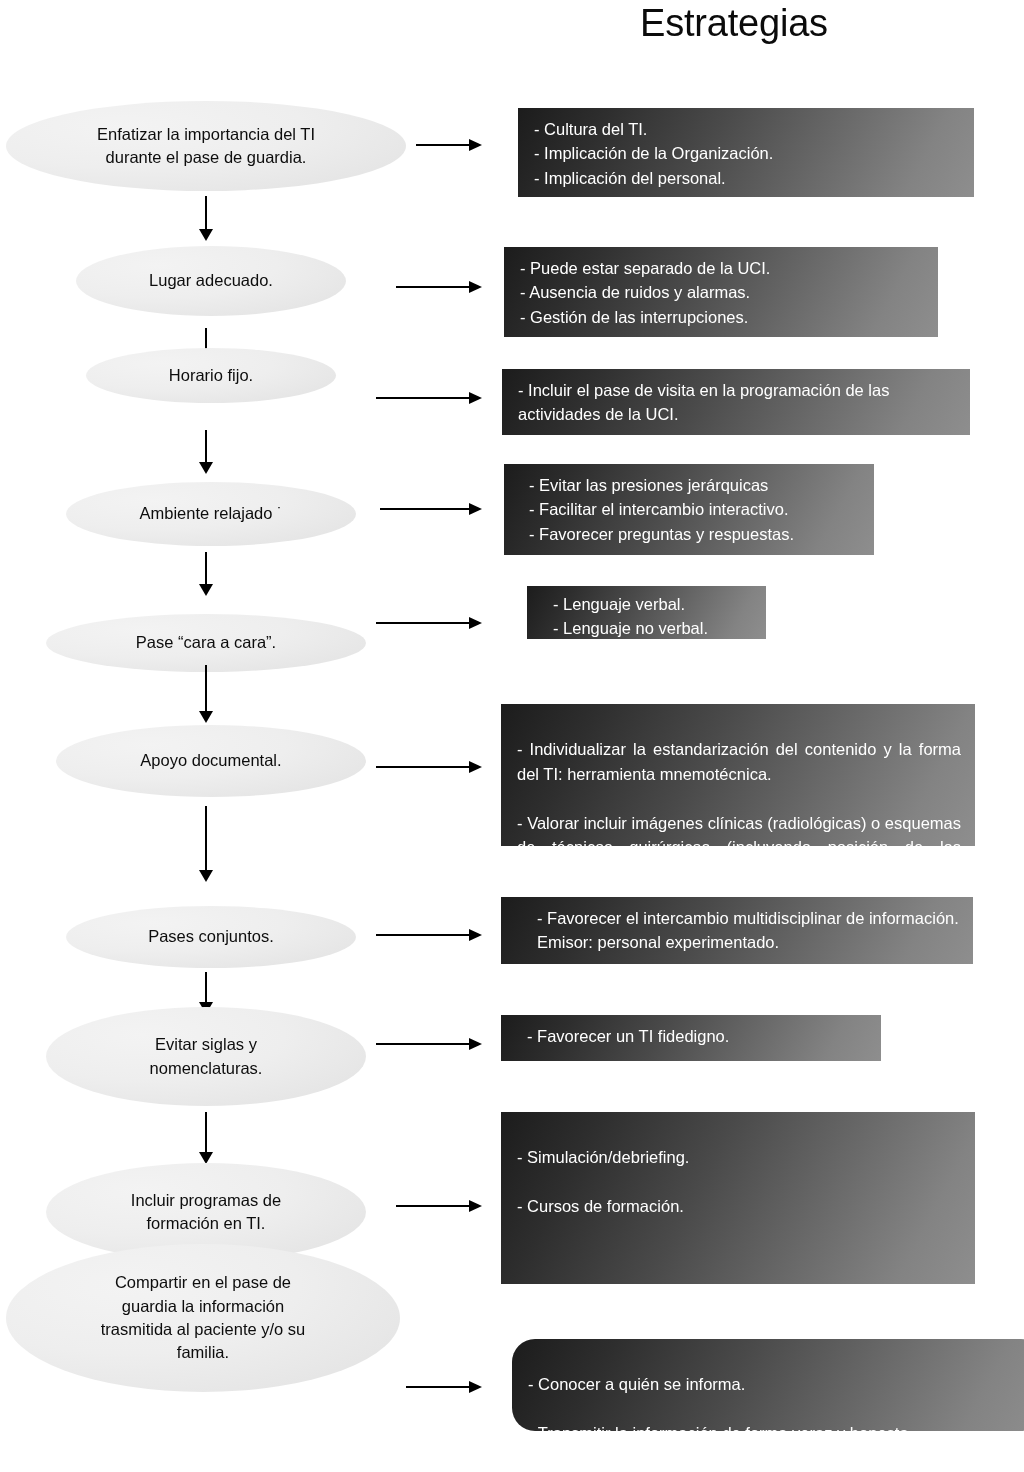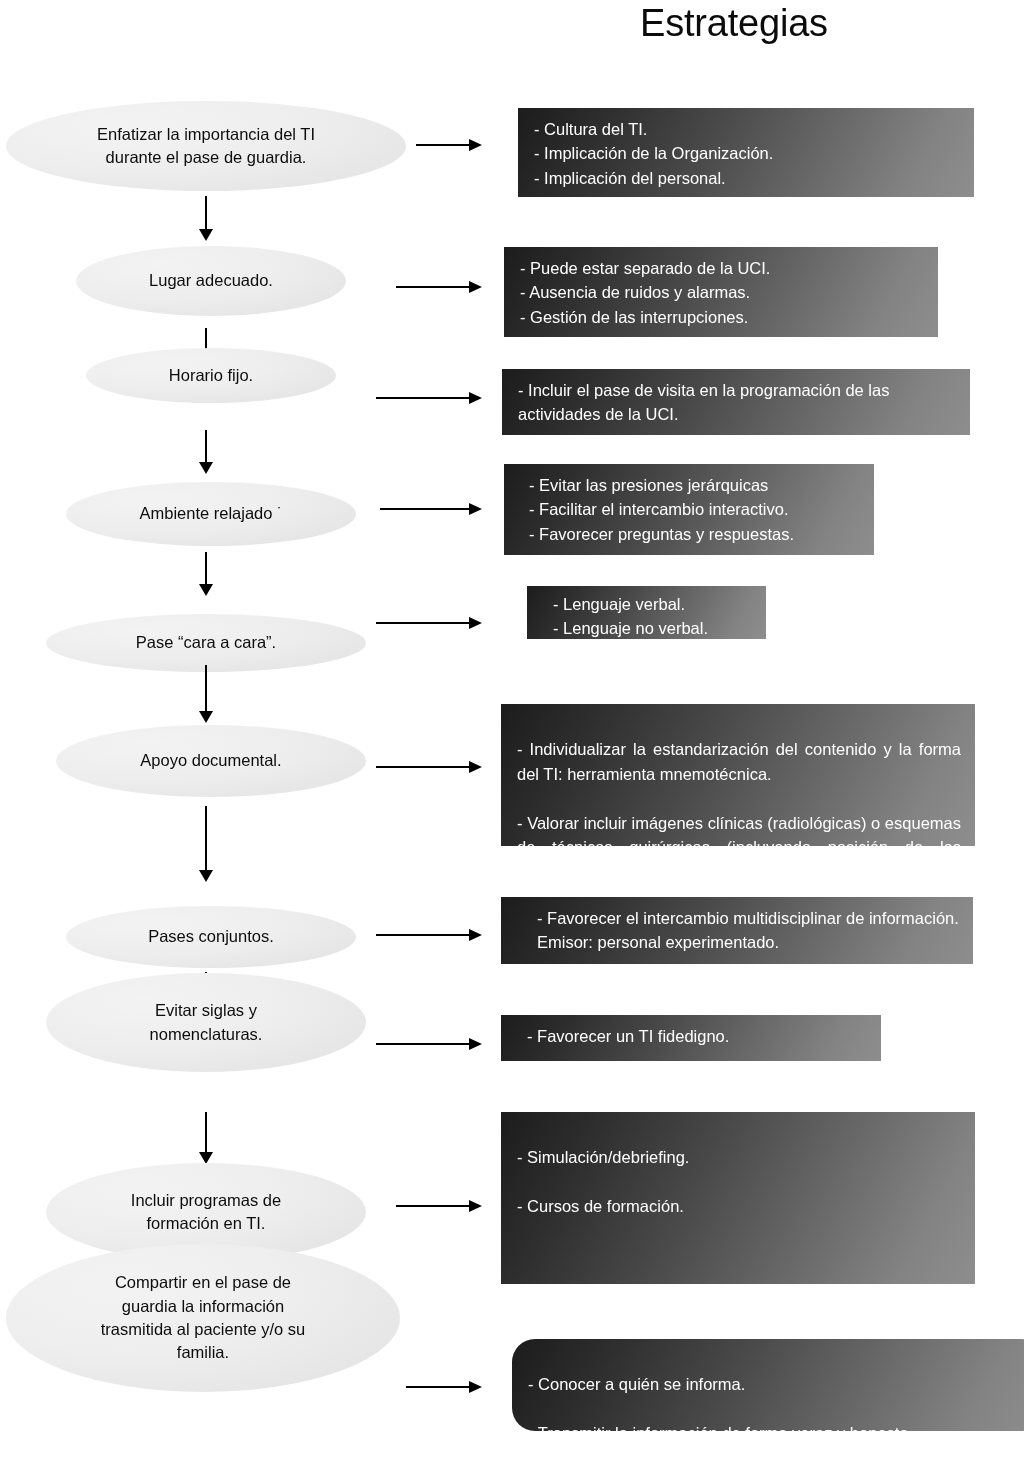--- a/index.html
+++ b/index.html
@@ -236,21 +236,21 @@
   </div>
   <div class="box justify" style="left:501px; top:897px; width:472px; height:67px;padding-left:36px;">
     <span class="btext">- Favorecer el intercambio multidisciplinar de información. Emisor: personal experimentado.</span>
   </div>
 
   <div class="v-arrow" style="left:199px; top:972px; height:42px;">
     <span class="shaft" style="height:30px;"></span>
     <span class="head" style="top:30px;"></span>
   </div>
 
-  <div class="ellipse" style="left:46px; top:973px; width:320px; height:99px;">
+  <div class="ellipse" style="left:46px; top:1007px; width:320px; height:99px;">
     <span class="etext">Evitar siglas y
 nomenclaturas.</span>
   </div>
   <div class="h-arrow" style="left:376px; top:1038px; width:106px;">
     <span class="shaft" style="width:93px;"></span>
     <span class="head" style="left:93px;"></span>
   </div>
   <div class="box" style="left:501px; top:1015px; width:380px; height:46px; padding:9px 10px 9px 26px;">
     <span class="btext">- Favorecer un TI fidedigno.</span>
   </div>

